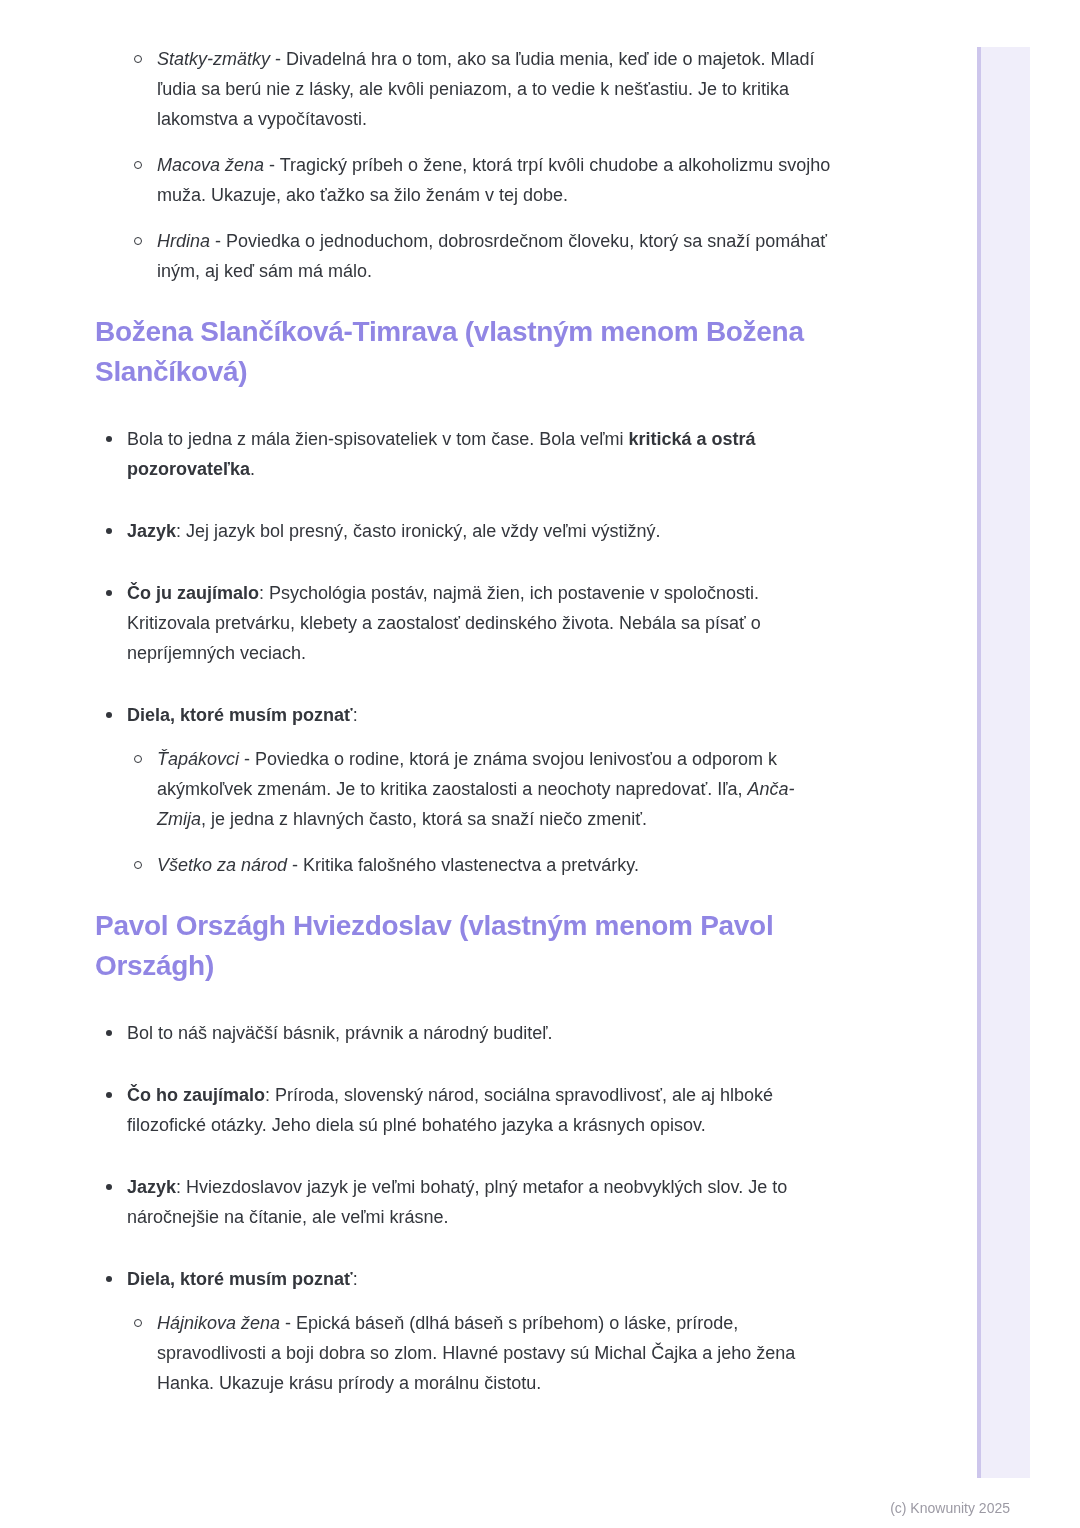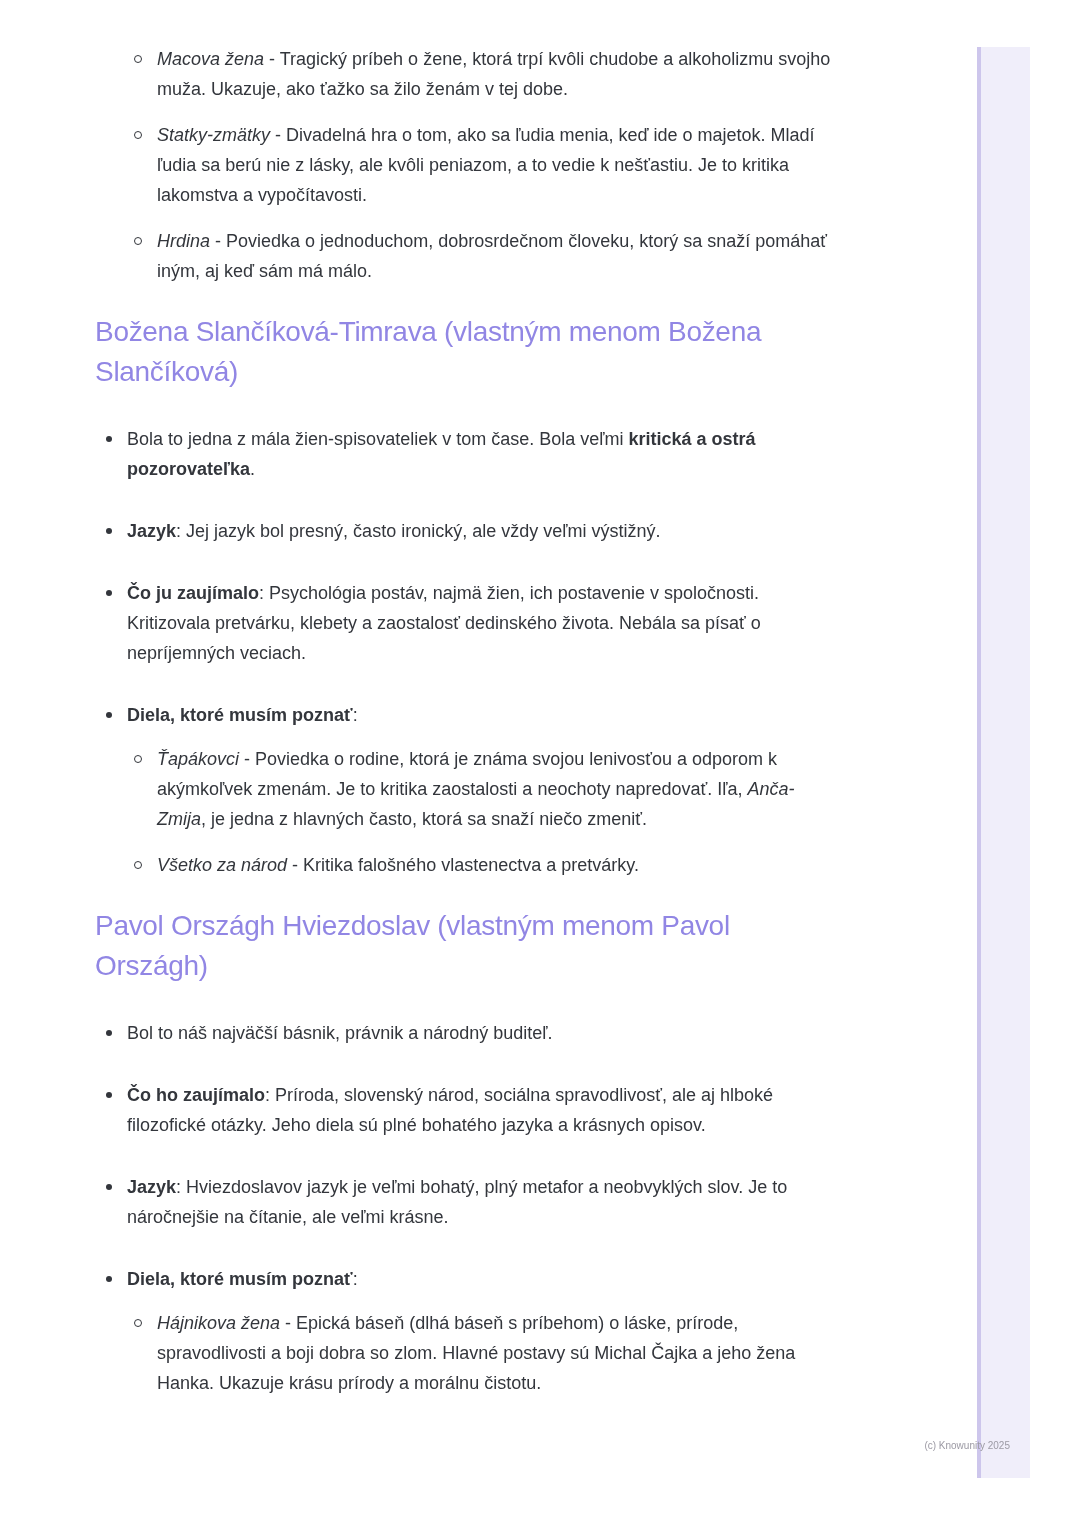--- a/index.html
+++ b/index.html
@@ -32,21 +32,21 @@
     position:absolute;
     left:95px;top:44px;
     width:745px;
     z-index:2;
     font-size:18px;
     line-height:30px;
   }
   h2{
     font-size:28px;
     line-height:40px;
-    font-weight:400;
+    font-weight:700;
     color:var(--heading-color);
     letter-spacing:-0.3px;
     margin:26px 0 24px 0;
   }
   ul{list-style:none;margin:0;padding:0;}
   ul.lvl1 > li{padding-left:32px;margin-top:32px;}
   ul.lvl2 > li{padding-left:24px;}
   ul.lvl2.standalone{margin-left:38px;}
   li{position:relative;margin-bottom:16px;}
   li:last-child{margin-bottom:0;}
@@ -54,43 +54,43 @@
   ul.lvl2.standalone{margin-bottom:16px;}
   li > ul.lvl2{margin-left:6px;margin-top:14px;}
   .marker{position:absolute;display:block;}
   .m1{left:11px;top:12px;width:6px;height:6px;background:var(--body-text);border-radius:50%;}
   .m2{left:1px;top:11px;width:8px;height:8px;border:1.5px solid var(--body-text);border-radius:50%;background:transparent;}
   .li-text{display:block;}
   .b{font-weight:700;}
   .i{font-style:italic;}
   .watermark{
     position:absolute;
-    top:1437px;
+    top:1499px;
     right:70px;
-    font-size:10px;
+    font-size:14px;
     line-height:18px;
     color:var(--footer-text);
     z-index:3;
     white-space:nowrap;
   }
 </style>
 </head>
 <body>
 
 <div class="page">
   <div class="accent-bar"></div>
   <div class="content">
       <ul class="lvl2 standalone">
         <li>
           <span class="marker m2"></span>
-          <div class="li-text"><span class="i">Macova žena</span><span> - Tragický príbeh o žene, ktorá trpí kvôli chudobe a alkoholizmu svojho muža. Ukazuje, ako ťažko sa žilo ženám v tej dobe.</span></div>
+          <div class="li-text"><span class="i">Statky-zmätky</span><span> - Divadelná hra o tom, ako sa ľudia menia, keď ide o majetok. Mladí ľudia sa berú nie z lásky, ale kvôli peniazom, a to vedie k nešťastiu. Je to kritika lakomstva a vypočítavosti.</span></div>
         </li>
         <li>
           <span class="marker m2"></span>
-          <div class="li-text"><span class="i">Statky-zmätky</span><span> - Divadelná hra o tom, ako sa ľudia menia, keď ide o majetok. Mladí ľudia sa berú nie z lásky, ale kvôli peniazom, a to vedie k nešťastiu. Je to kritika lakomstva a vypočítavosti.</span></div>
+          <div class="li-text"><span class="i">Macova žena</span><span> - Tragický príbeh o žene, ktorá trpí kvôli chudobe a alkoholizmu svojho muža. Ukazuje, ako ťažko sa žilo ženám v tej dobe.</span></div>
         </li>
         <li>
           <span class="marker m2"></span>
           <div class="li-text"><span class="i">Hrdina</span><span> - Poviedka o jednoduchom, dobrosrdečnom človeku, ktorý sa snaží pomáhať iným, aj keď sám má málo.</span></div>
         </li>
       </ul>
       <h2>Božena Slančíková-Timrava (vlastným menom Božena Slančíková)</h2>
       <ul class="lvl1">
         <li>
           <span class="marker m1"></span>

